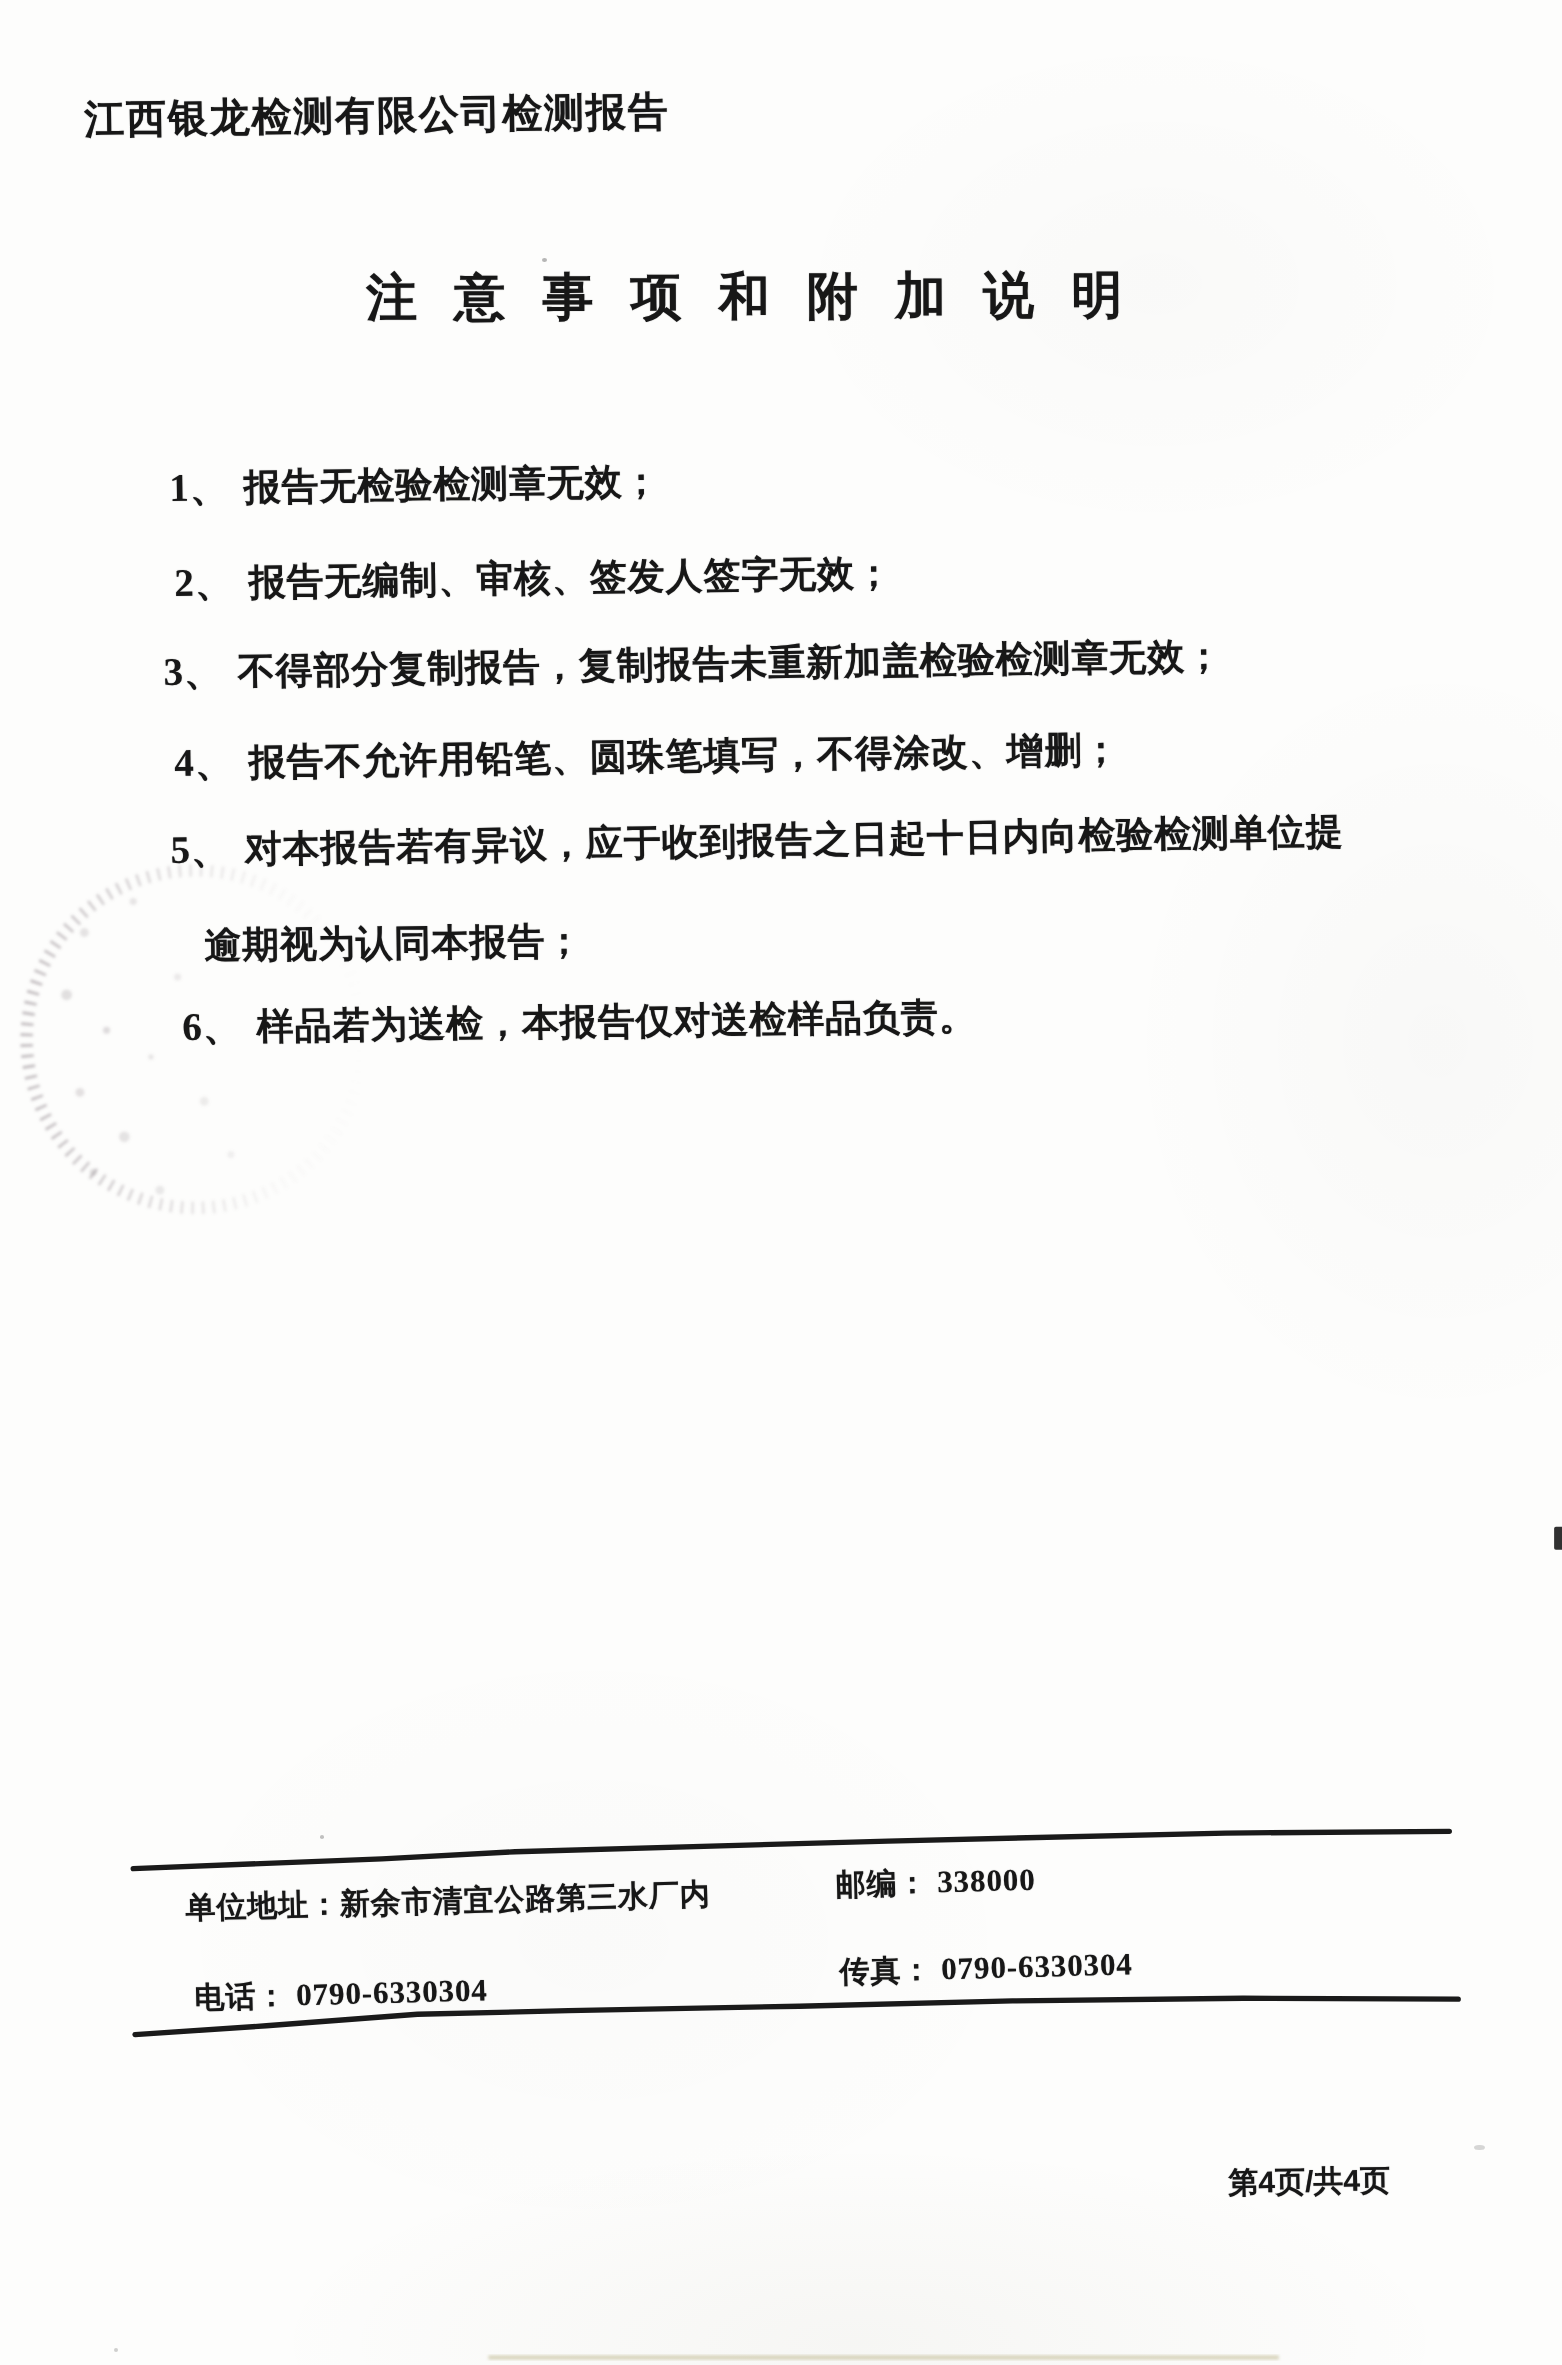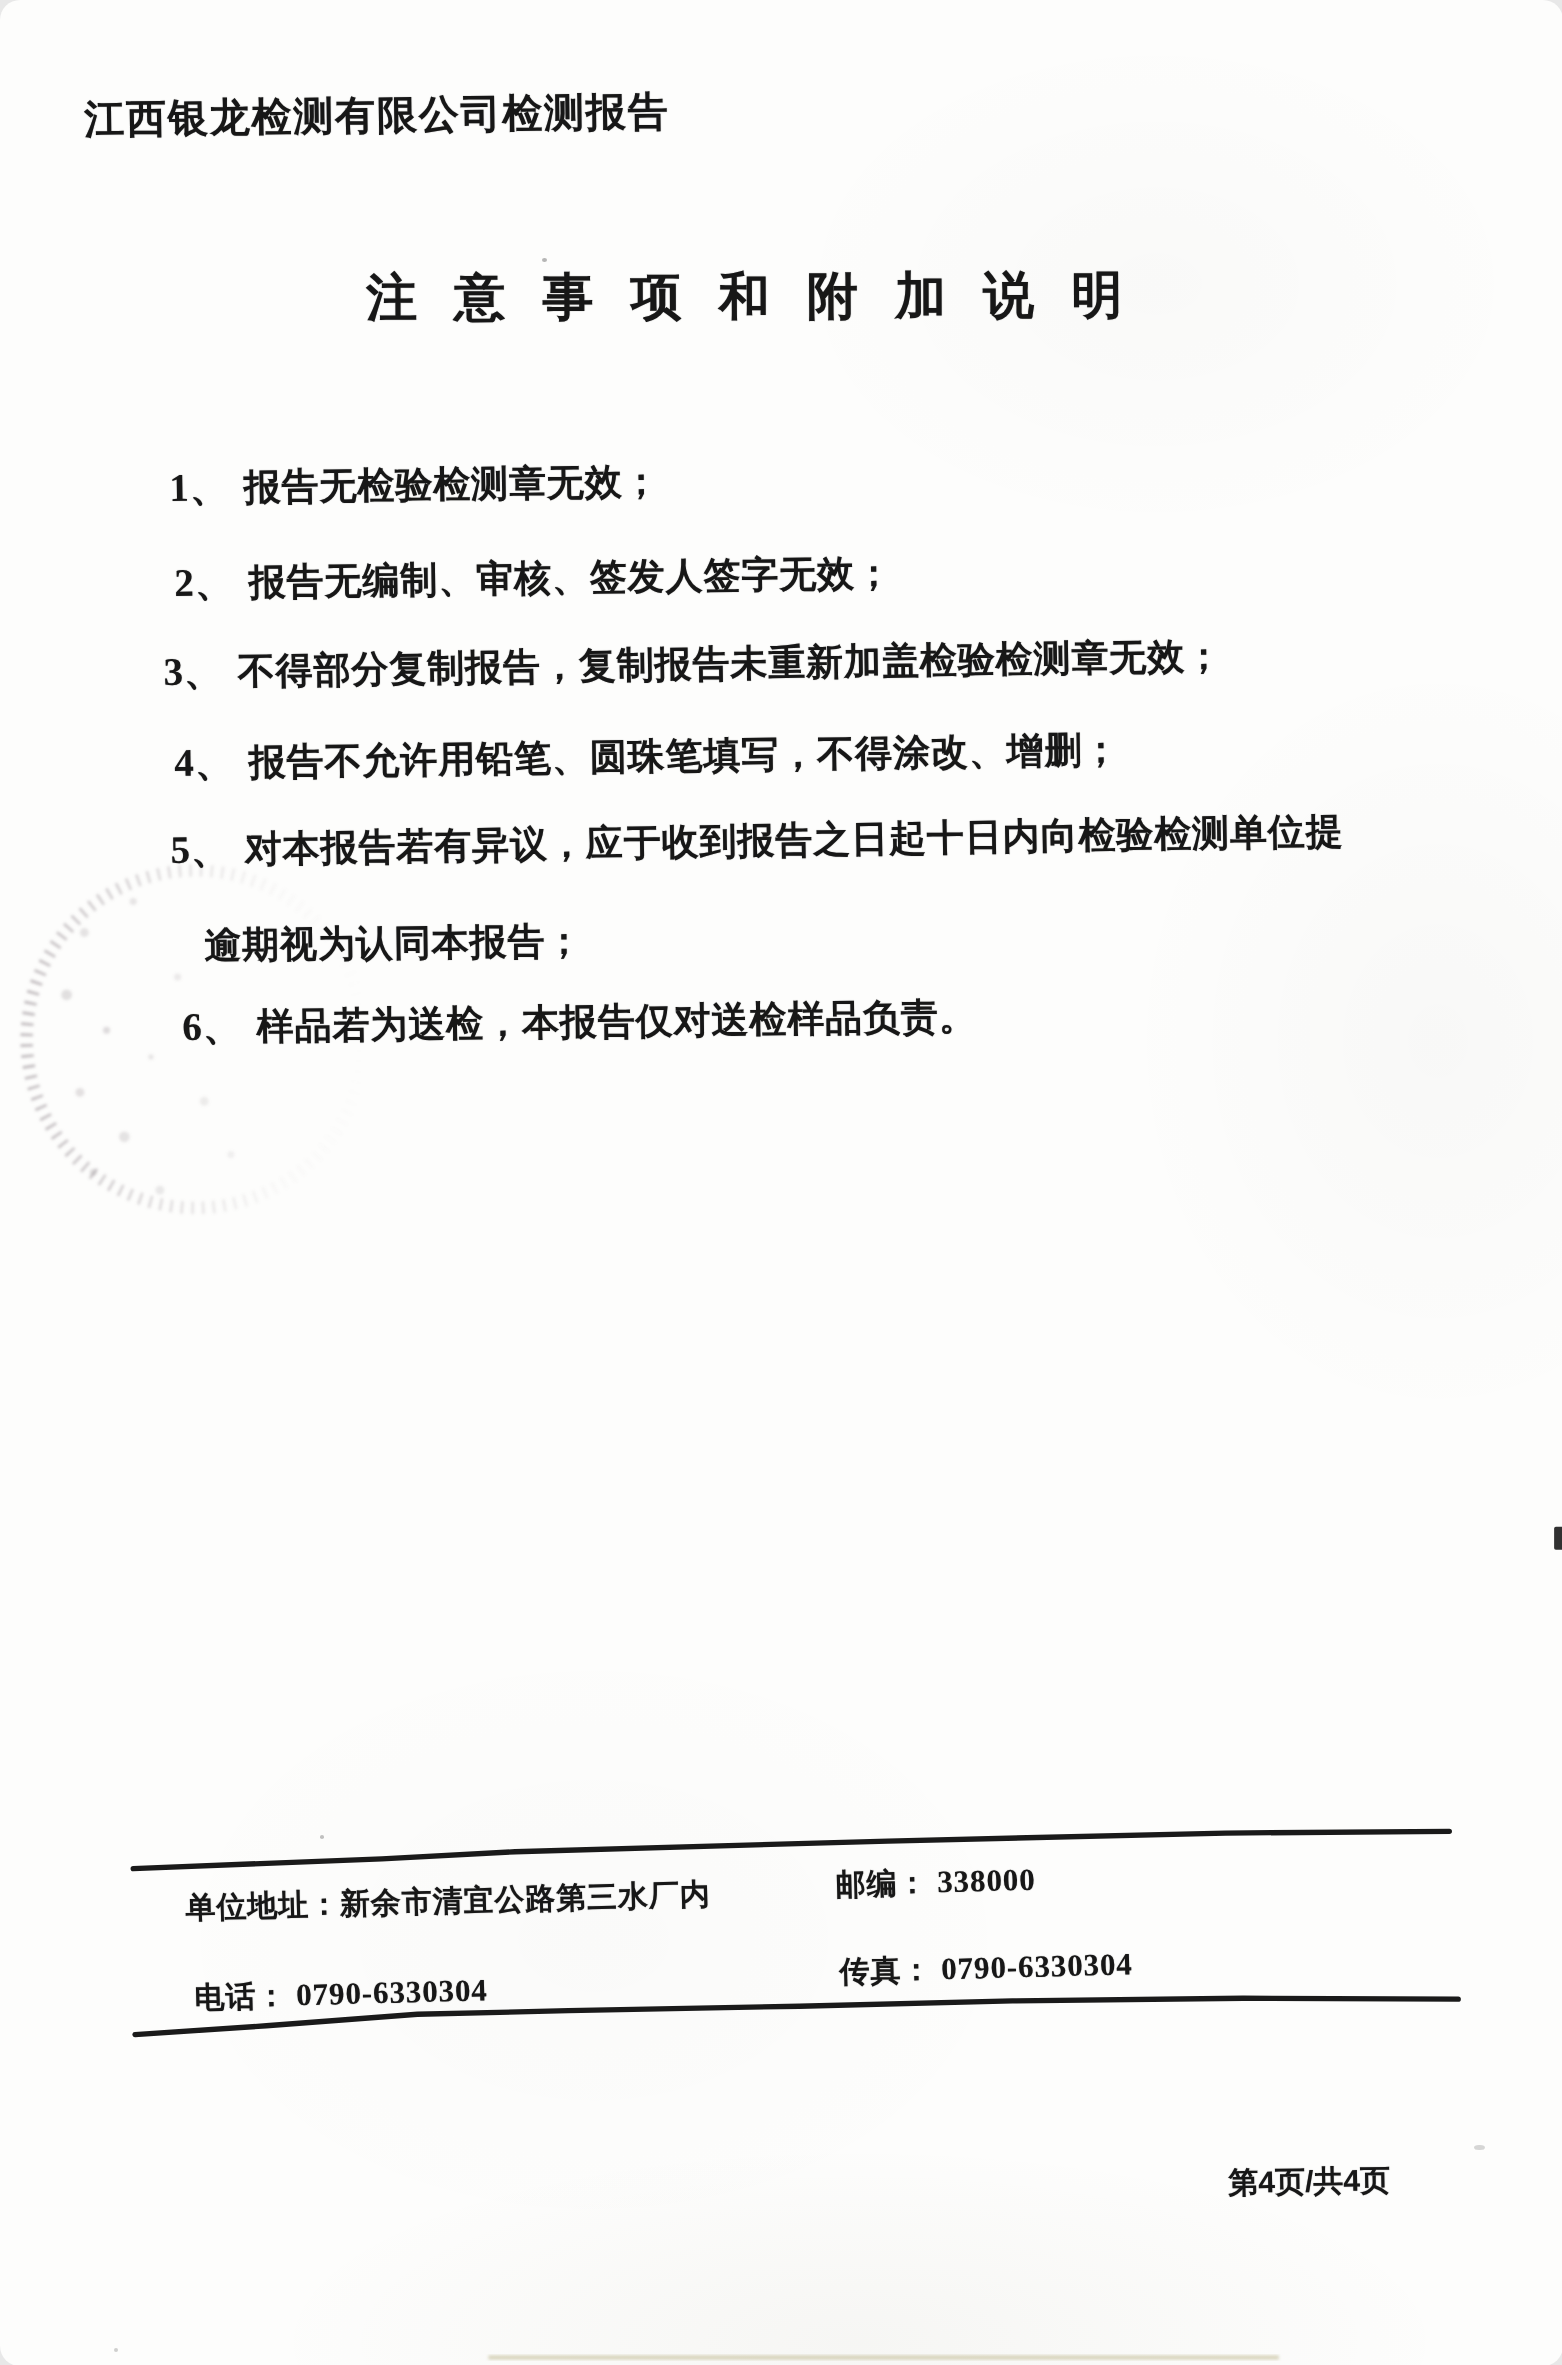--- a/index.html
+++ b/index.html
@@ -9,21 +9,20 @@
     margin:0 auto;
     overflow:hidden;
     color:#171717;
     font-family:"Liberation Sans","DejaVu Sans",sans-serif;
     background:
       radial-gradient(551px 373px at 74% 12%, rgba(0,0,0,0.014), transparent 70%),
       radial-gradient(462px 568px at 92% 44%, rgba(0,0,0,0.018), transparent 70%),
       radial-gradient(675px 462px at 38% 82%, rgba(0,0,0,0.012), transparent 70%),
       radial-gradient(799px 266px at 55% 99%, rgba(60,55,20,0.035), transparent 75%),
       #fdfdfc;
-    border-radius: 20px;
   }
   .abs{position:absolute;white-space:nowrap;font-weight:700;}
   .ink{text-shadow:0 0 1.1px rgba(10,10,10,0.45);}
   .header{font-size:40px;letter-spacing:1.8px;}
   .title{font-size:51px;letter-spacing:11.5px;}
   .note{font-size:37px;letter-spacing:0.9px;}
   .note .num{
     font-family:"Liberation Serif","DejaVu Serif",serif;
     font-size:39px;margin-right:14px;
   }

